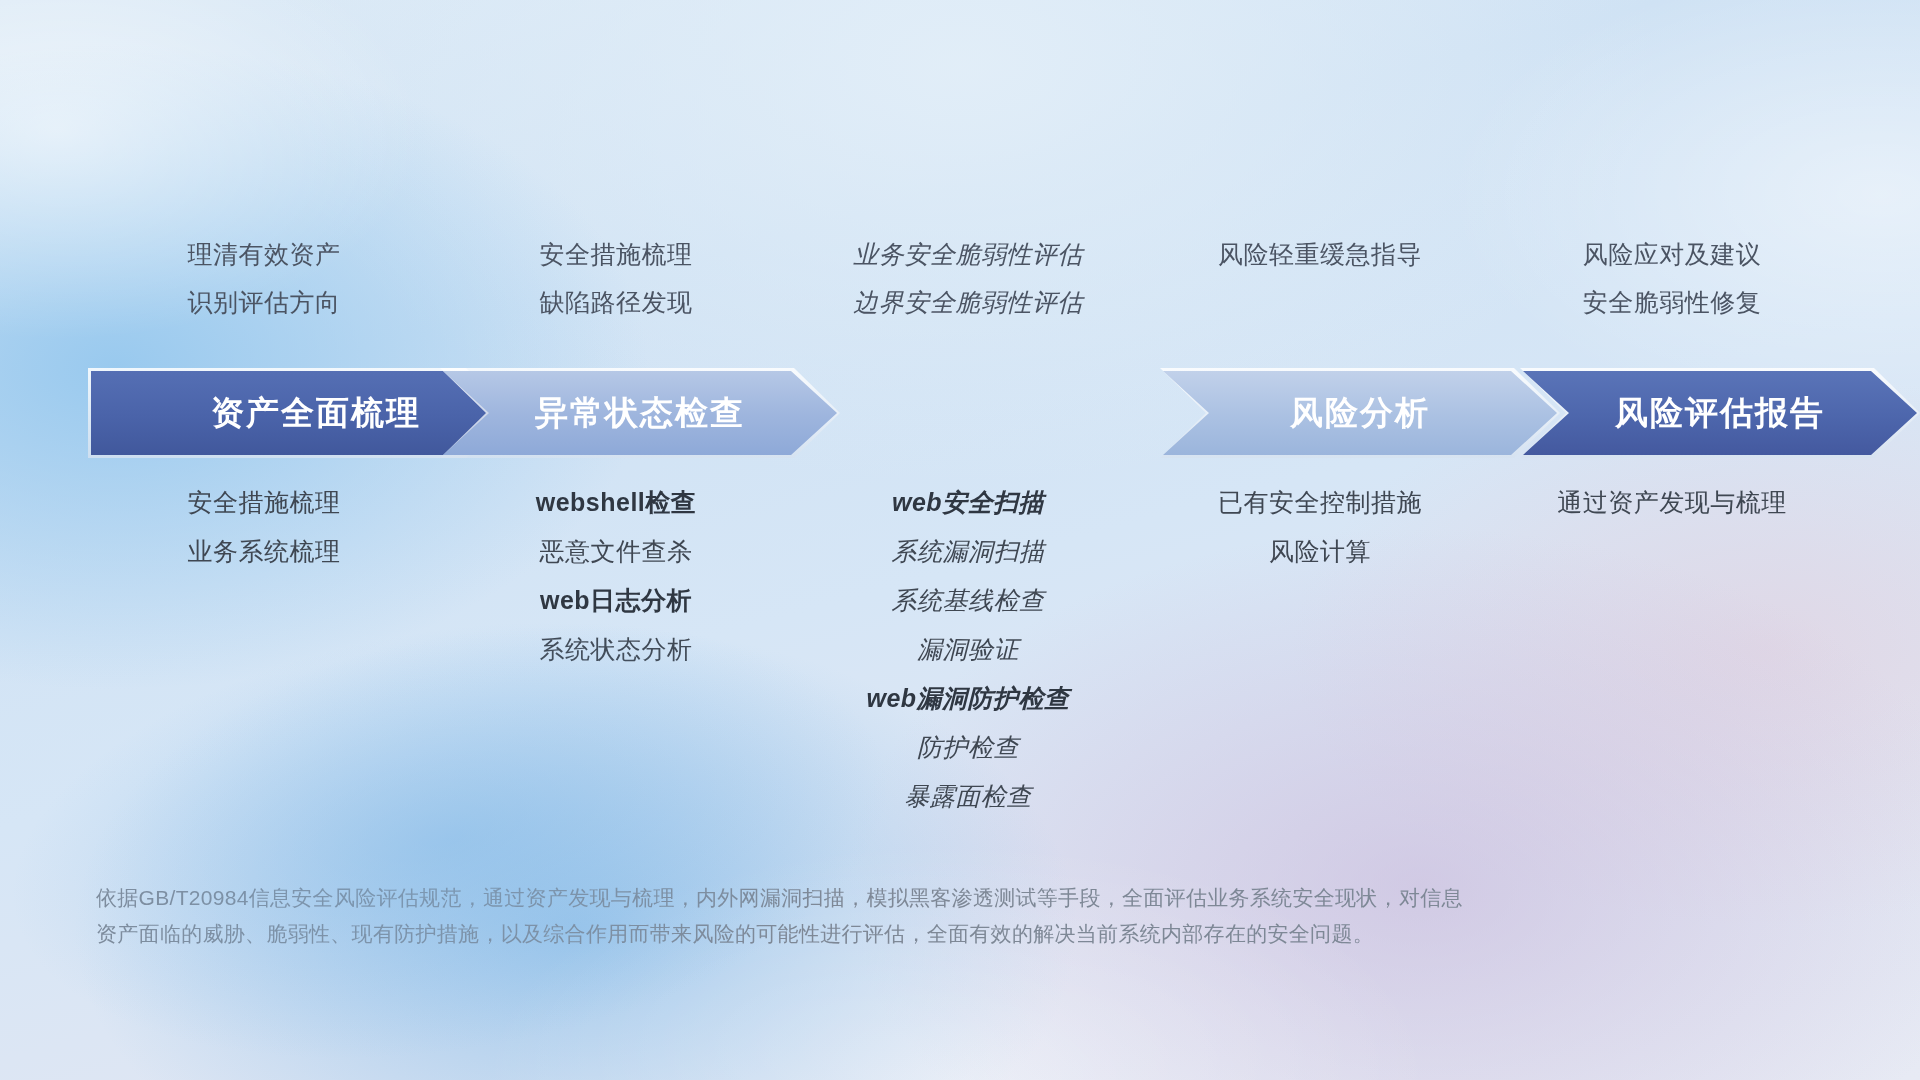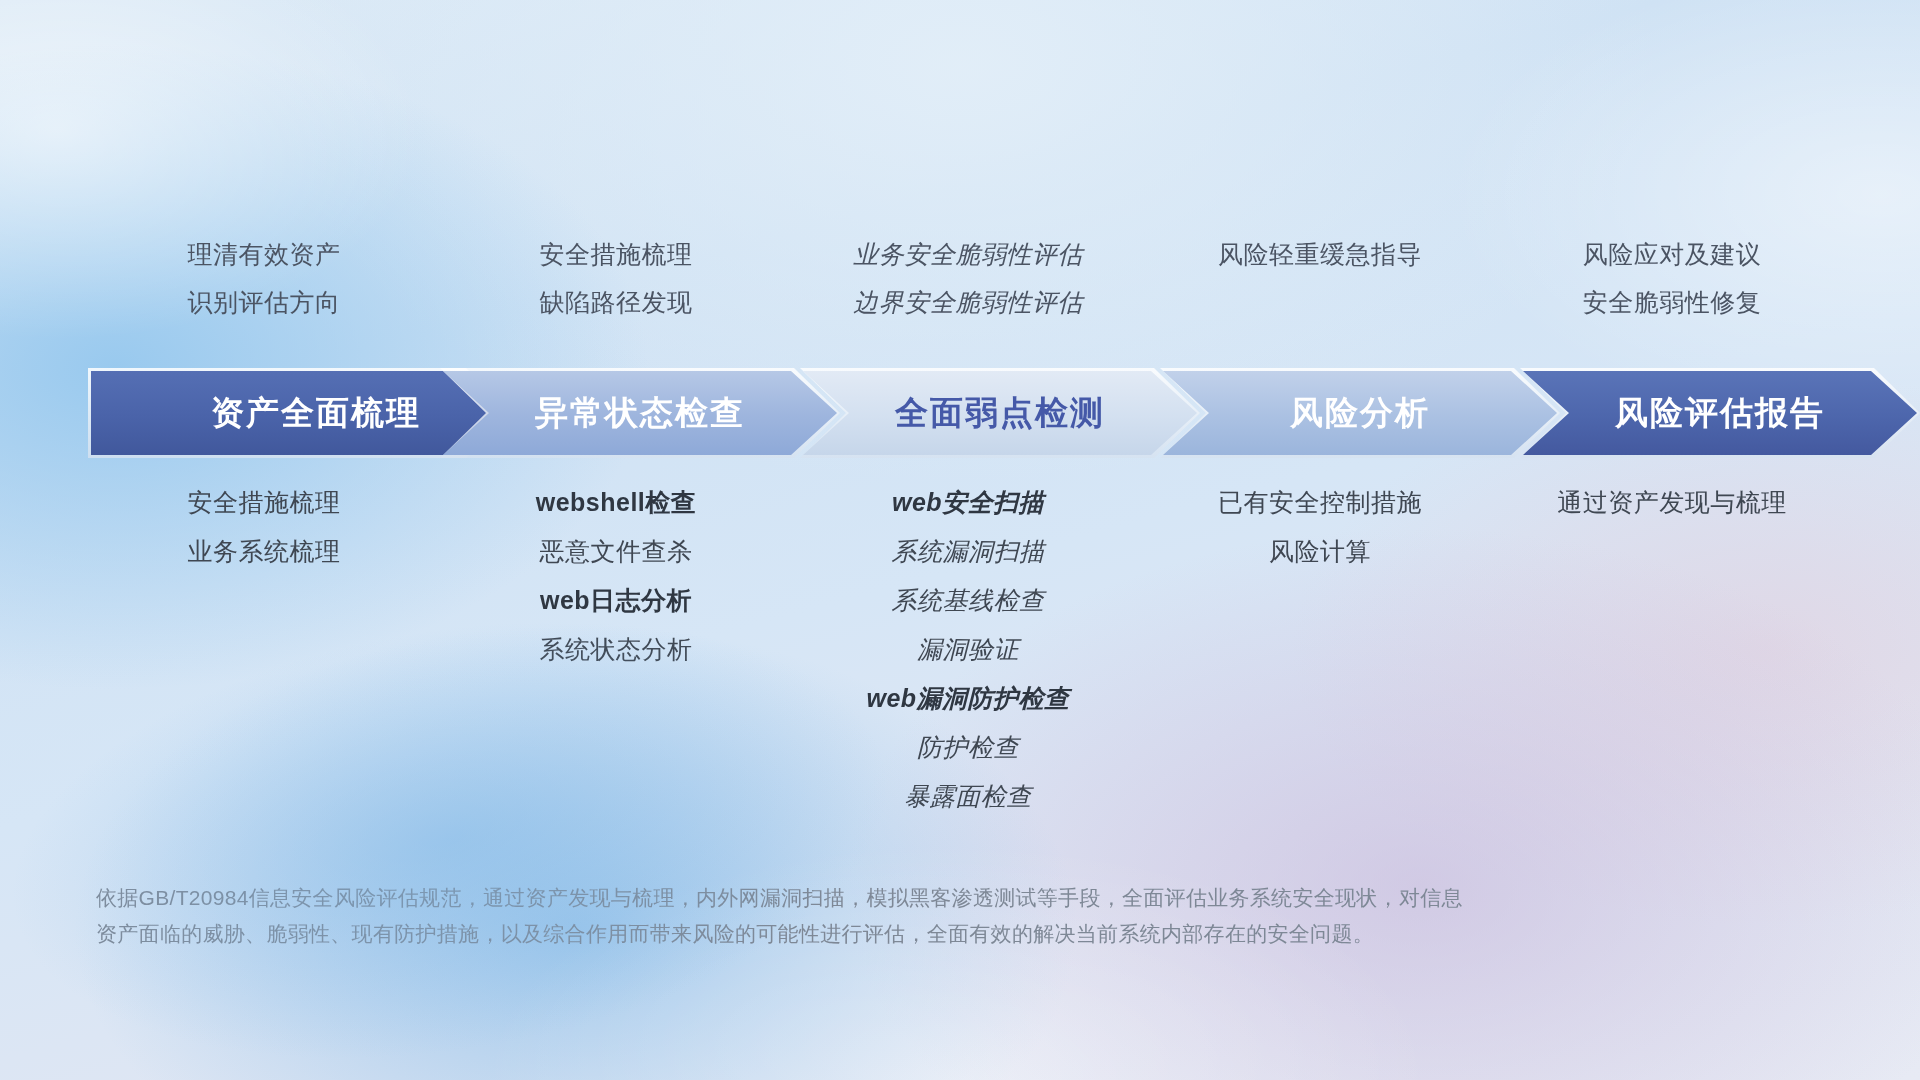--- a/index.html
+++ b/index.html
@@ -235,25 +235,20 @@
       <div class="fill" style="background:linear-gradient(180deg,#556fb4 0%,#4a63a9 55%,#41589c 100%);"></div>
       <div class="label" style="color:#ffffff;">资产全面梳理</div>
     </div>
 
     <div class="chev shape-mid" style="left:352px; width:400px;">
       <div class="rim"></div>
       <div class="fill" style="background:linear-gradient(180deg,#b6c8e6 0%,#9fb6de 50%,#8ea9d8 100%);"></div>
       <div class="label" style="color:#ffffff;">异常状态检查</div>
     </div>
 
-    <div class="chev shape-mid" style="left:712px; width:400px;">
-      <div class="rim"></div>
-      <div class="fill" style="background:linear-gradient(180deg,#e2eaf5 0%,#d3e0f0 55%,#c6d6ea 100%);"></div>
-      <div class="label" style="color:#4559a8;">全面弱点检测</div>
-    </div>
 
     <div class="chev shape-mid" style="left:1072px; width:400px;">
       <div class="rim"></div>
       <div class="fill" style="background:linear-gradient(180deg,#c1d1ea 0%,#acc2e3 50%,#9bb5dc 100%);"></div>
       <div class="label" style="color:#ffffff;">风险分析</div>
     </div>
 
     <div class="chev shape-mid" style="left:1432px; width:400px;">
       <div class="rim"></div>
       <div class="fill" style="background:linear-gradient(180deg,#5a74b8 0%,#4d66ac 55%,#44599f 100%);"></div>

